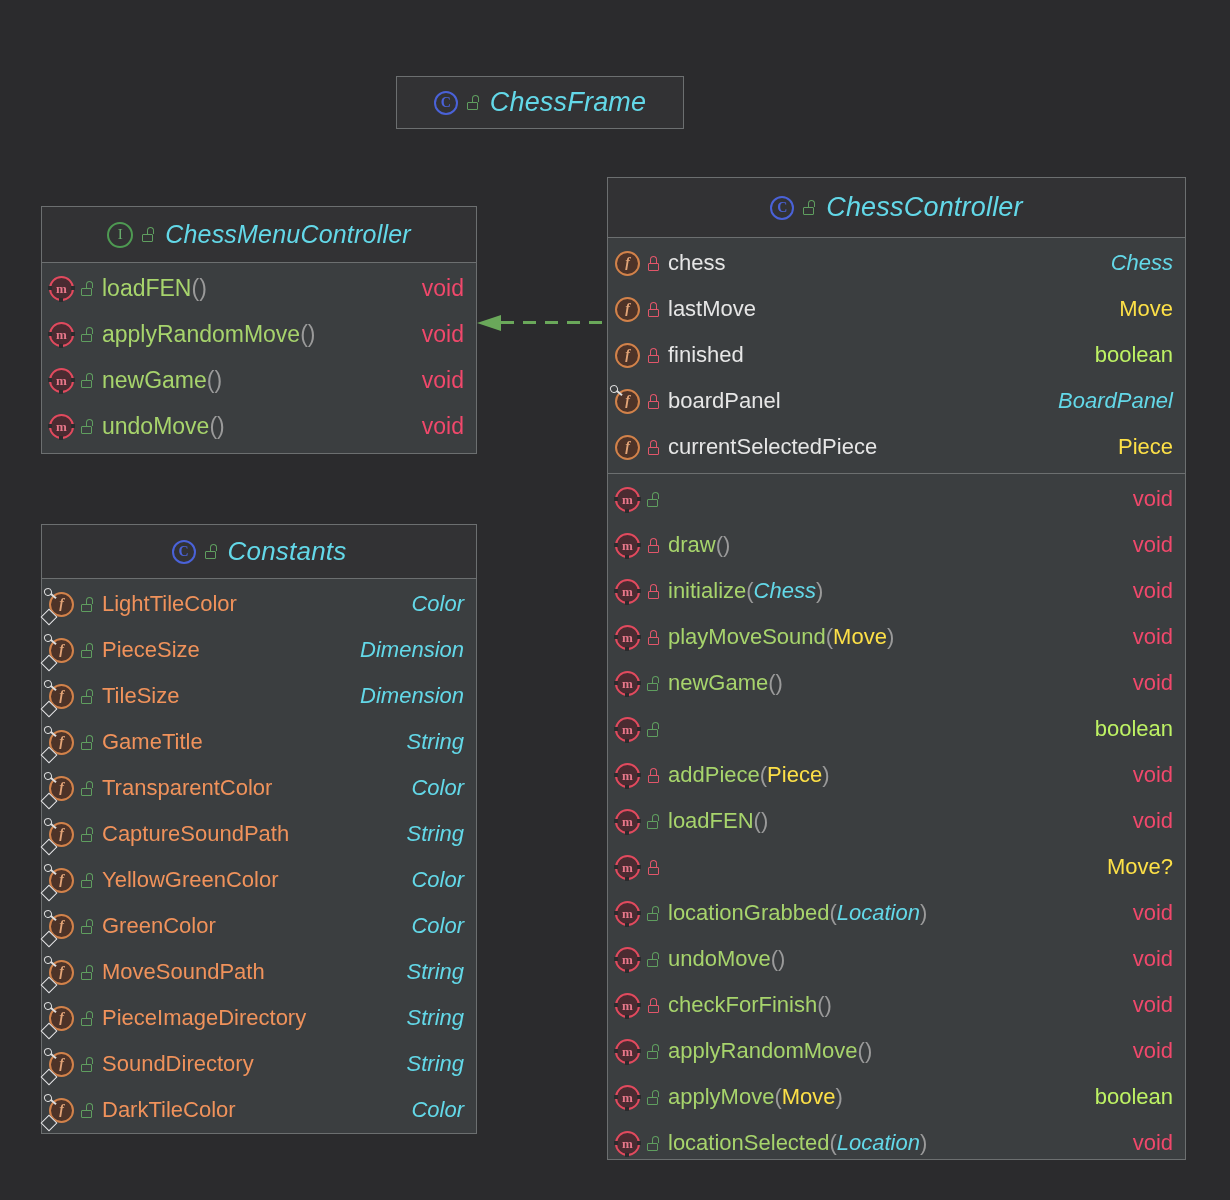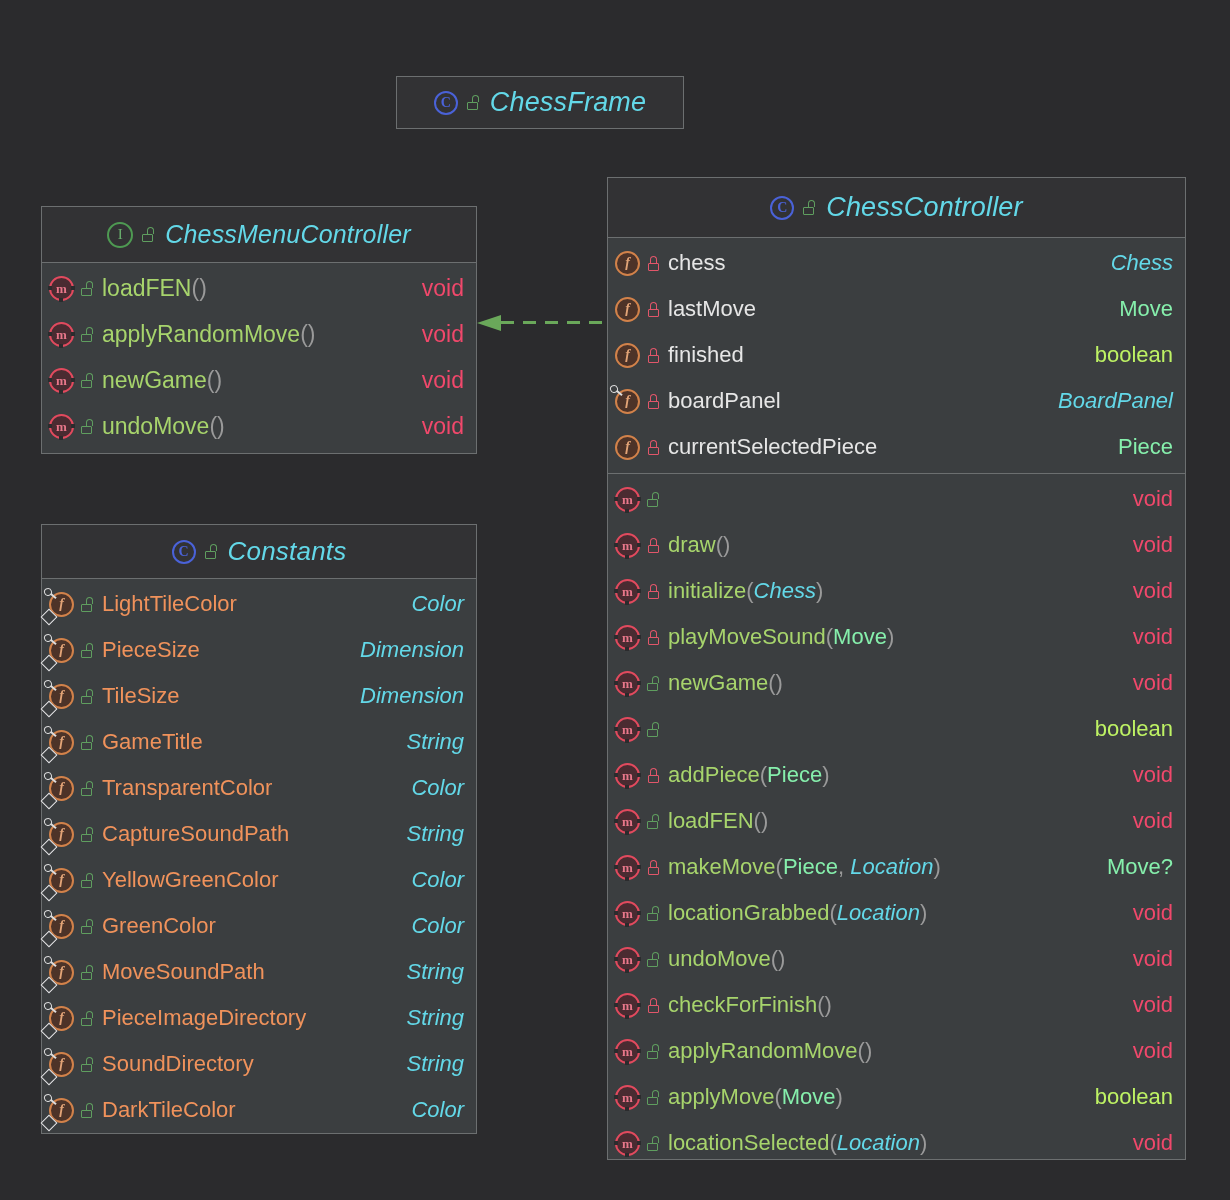--- a/index.html
+++ b/index.html
@@ -80,21 +80,21 @@
   .lock.closed .bod{left:1px;width:11px;}
   .lock.closed .sh{left:3px;top:0px;}
 
   
   .c-meth{color:#a7d46c;}
   .c-field-o{color:#f0925b;}
   .c-field-w{color:#e6e6e6;}
   .c-void{color:#f0486b;}
   .c-bool{color:#bef264;}
   .c-type-cy{color:#63d8e8;font-style:italic;}
-  .c-type-yl{color:#86efac;}
+  .c-type-yl{color:#fde047;}
   .c-paren{color:#9a9a9a;}
 
   
   #chessframe{left:396px;top:76px;width:288px;height:53px;background:#323234;}
   #chessframe .hdr{border-bottom:none;height:100%;padding:0 16px;}
   #chessframe .title{font-size:27px;}
 
   #menuctl{left:41px;top:206px;width:436px;height:248px;}
   #menuctl .hdr{height:56px;}
   #menuctl .title{font-size:25px;}
@@ -630,21 +630,20 @@
           <span class="ic ico-method">
             <span class="circ">m</span>
             <span class="tick t1"></span>
             <span class="tick t2"></span>
             <span class="tick t3"></span>
           </span>
           <span class="lock closed">
             <span class="sh"></span>
             <span class="bod"></span>
           </span>
-          <span class="nm"><span class="c-meth">makeMove</span><span class="c-paren">(</span><span class="c-type-yl">Piece</span><span class="c-paren">, </span><span class="c-type-cy">Location</span><span class="c-paren">)</span></span>
           <span class="spacer"></span>
           <span class="ret c-type-yl">Move?</span>
         </div>
         <div class="row">
           <span class="ic ico-method">
             <span class="circ">m</span>
             <span class="tick t1"></span>
             <span class="tick t2"></span>
             <span class="tick t3"></span>
           </span>

